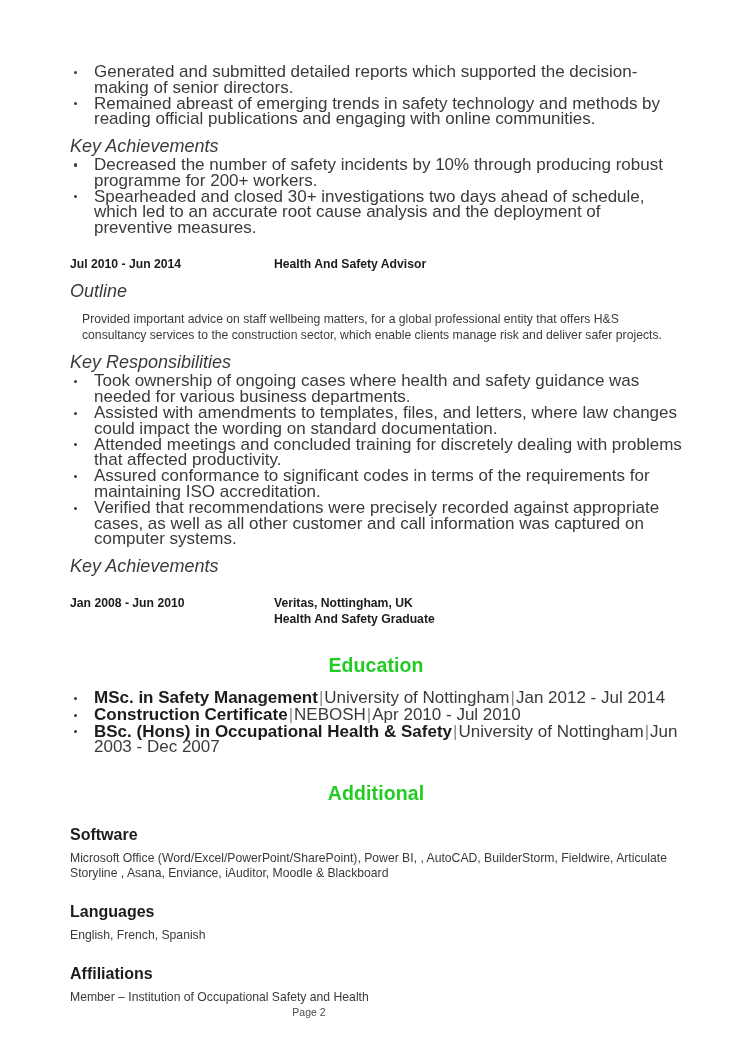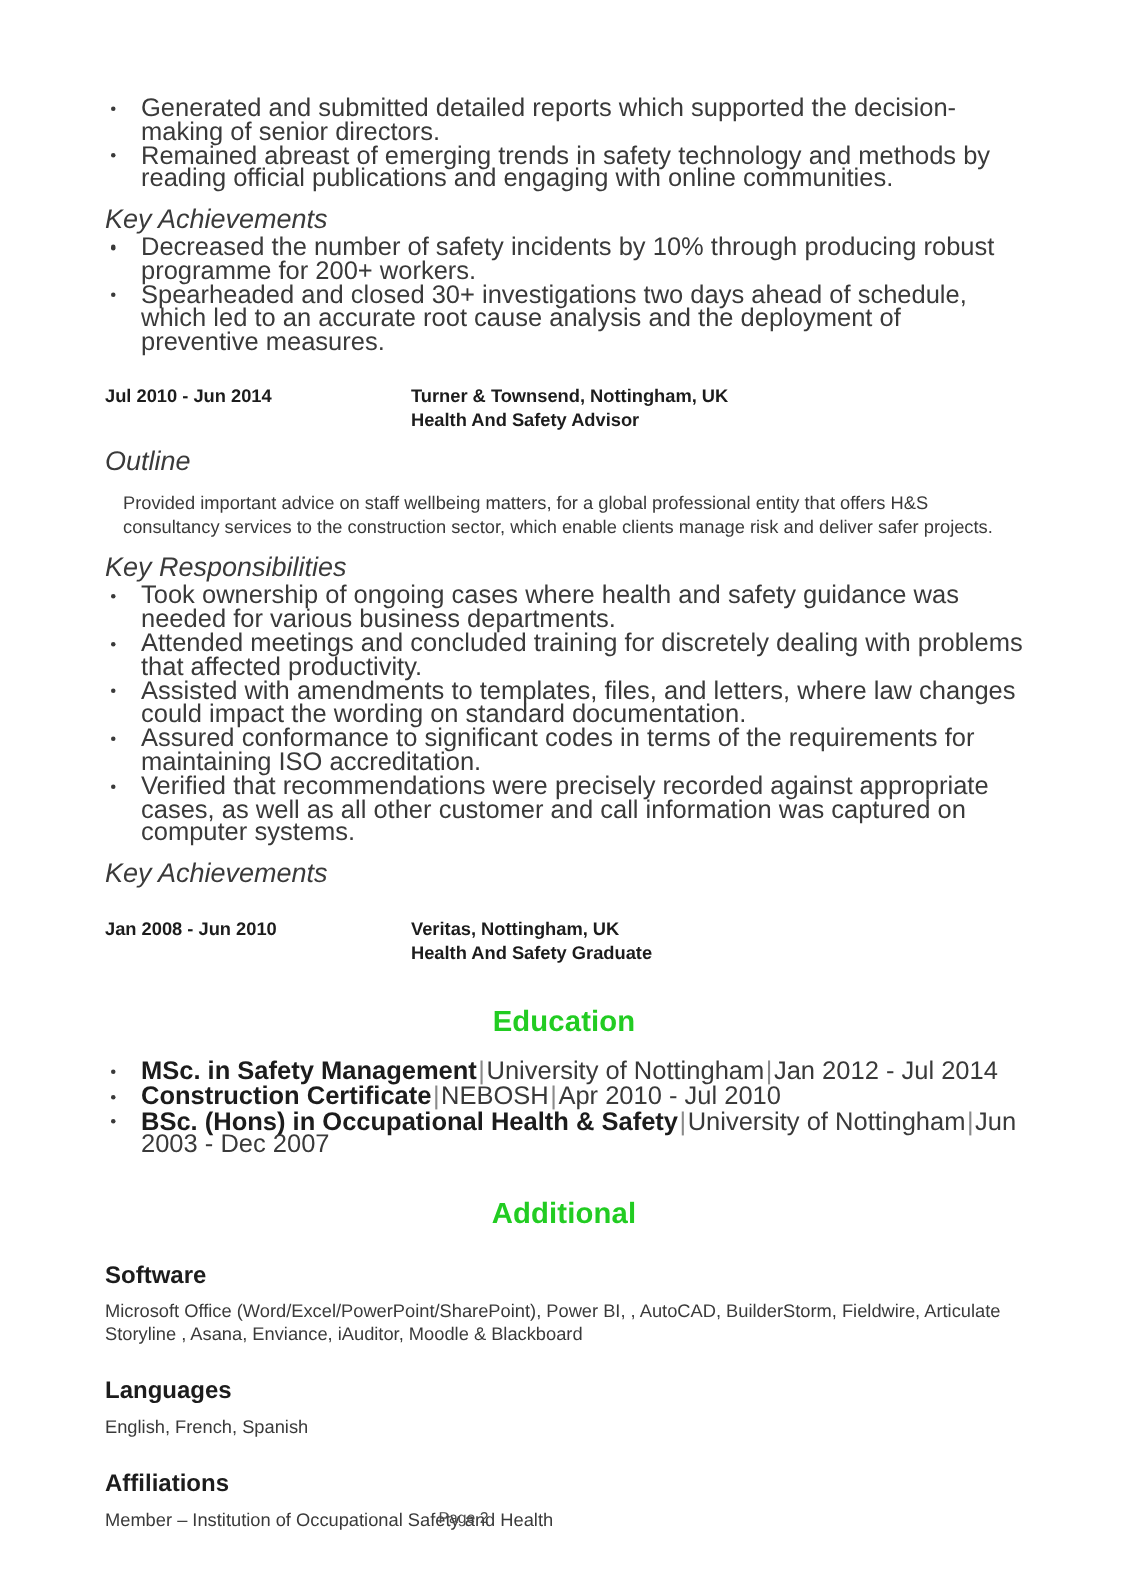--- a/index.html
+++ b/index.html
@@ -161,33 +161,32 @@
 
     <div class="sub-label">Key Achievements</div>
     <ul class="bullets">
       <li>Decreased the number of safety incidents by 10% through producing robust programme for 200+ workers.</li>
       <li>Spearheaded and closed 30+ investigations two days ahead of schedule, which led to an accurate root cause analysis and the deployment of preventive measures.</li>
     </ul>
 
     <div class="job-head">
       <div class="job-dates">Jul 2010 - Jun 2014</div>
       <div class="job-right">
-        <span class="job-company">Turner &amp; Townsend, Nottingham, UK</span>
         <span class="job-title">Health And Safety Advisor</span>
       </div>
     </div>
 
     <div class="sub-label">Outline</div>
     <p class="para">Provided important advice on staff wellbeing matters, for a global professional entity that offers H&amp;S consultancy services to the construction sector, which enable clients manage risk and deliver safer projects.</p>
 
     <div class="sub-label">Key Responsibilities</div>
     <ul class="bullets">
       <li>Took ownership of ongoing cases where health and safety guidance was needed for various business departments.</li>
+      <li>Assisted with amendments to templates, files, and letters, where law changes could impact the wording on standard documentation.</li>
       <li>Attended meetings and concluded training for discretely dealing with problems that affected productivity.</li>
-      <li>Assisted with amendments to templates, files, and letters, where law changes could impact the wording on standard documentation.</li>
       <li>Assured conformance to significant codes in terms of the requirements for maintaining ISO accreditation.</li>
       <li>Verified that recommendations were precisely recorded against appropriate cases, as well as all other customer and call information was captured on computer systems.</li>
     </ul>
 
     <div class="sub-label">Key Achievements</div>
 
     <div class="job-head">
       <div class="job-dates">Jan 2008 - Jun 2010</div>
       <div class="job-right">
         <span class="job-company">Veritas, Nottingham, UK</span>

